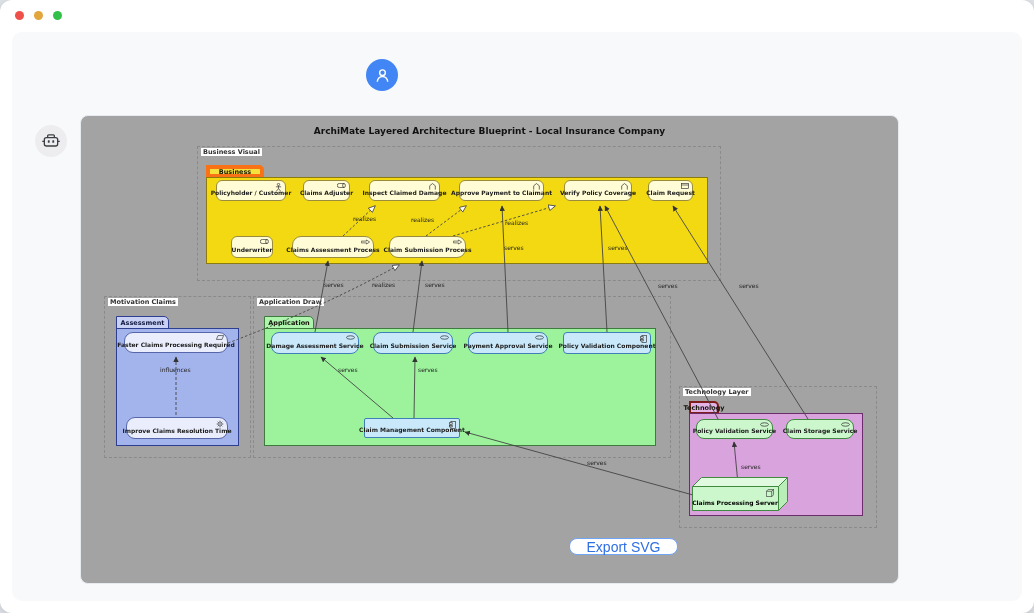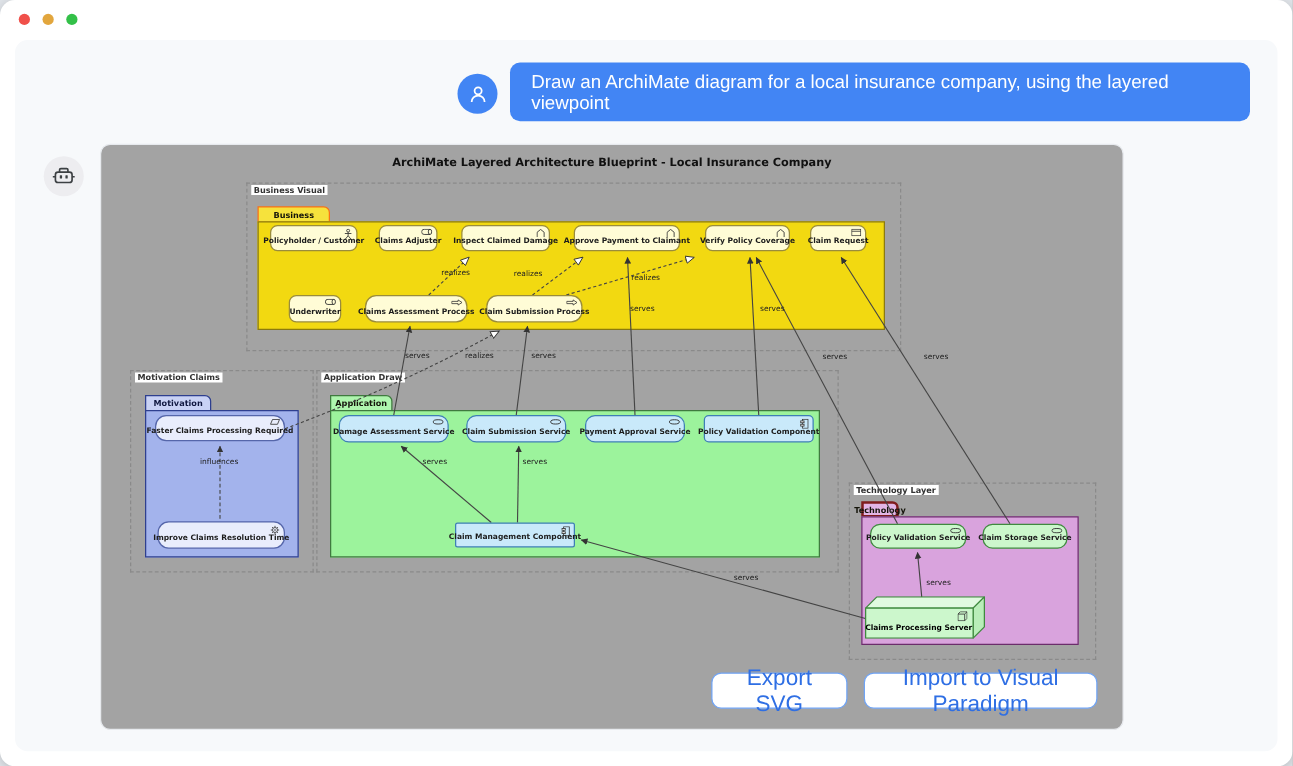--- a/index.html
+++ b/index.html
@@ -20,42 +20,39 @@
   .el{position:absolute;box-sizing:border-box;display:flex;align-items:flex-end;justify-content:center;padding:2px 2px 4px;font-size:6px;font-weight:700;color:#1c1c1c;text-align:center;line-height:1;z-index:3;}
   .nl{white-space:nowrap;}
   .icn{position:absolute;top:2px;right:3px;stroke:#333;fill:none;stroke-width:1;z-index:4;}
   .biz{background:#fffcd6;border:1px solid #9a8c3c;border-radius:6px;}
   .appsvc{background:#c9e9fa;border:1px solid #3e7fb5;border-radius:8px;}
   .appcomp{background:#c9e9fa;border:1px solid #3e7fb5;border-radius:2px;}
   .motel{background:#e9edfc;border:1px solid #5566aa;border-radius:9px;}
   .techsvc{background:#ccf7cc;border:1px solid #3f8a3f;border-radius:8px;}
   .conn{position:absolute;inset:0;z-index:2;pointer-events:none;}
   .elabel{position:absolute;font-size:6px;color:#222;z-index:4;white-space:nowrap;font-family:"DejaVu Sans",sans-serif;}
-  .btn{position:absolute;height:29px;background:#fff;border:1.5px solid #70a4f5;border-radius:8px;color:#2f6fe4;font-size:18px;font-family:"Liberation Sans",sans-serif;display:flex;align-items:center;justify-content:center;cursor:pointer;box-sizing:border-box;text-align:center;}
+  .btn{position:absolute;height:17px;background:#fff;border:1.5px solid #70a4f5;border-radius:8px;color:#2f6fe4;font-size:14px;font-family:"Liberation Sans",sans-serif;display:flex;align-items:center;justify-content:center;cursor:pointer;box-sizing:border-box;text-align:center;}
   .srv{position:absolute;z-index:3;}
   .srv .nl{position:absolute;left:0;top:9px;width:86px;height:25px;display:flex;align-items:flex-end;justify-content:center;padding-bottom:5px;box-sizing:border-box;font-size:6px;font-weight:700;}
 </style>
 </head>
 <body>
 
 <div class="window">
   <div class="dot" style="left:15px;background:#f0504a"></div>
   <div class="dot" style="left:34px;background:#e2a63d"></div>
   <div class="dot" style="left:53px;background:#33c048"></div>
 
   <div class="content">
 
     <div class="avatar" style="left:354px;top:27px;background:#4285f4">
       <svg width="17" height="17" viewBox="0 0 18 18" style="stroke:#fff;fill:none;stroke-width:1.5">
         <circle cx="9" cy="6" r="3"></circle>
           <path d="M3.5,15.5 a5.5,5.5 0 0 1 11,0"></path>
       </svg>
-    </div>
-    <div class="bubble">
-      <span>Draw an ArchiMate diagram for a local insurance company, using the layered viewpoint</span>
     </div>
 
     <div class="avatar" style="left:23px;top:93px;background:#ededf0">
       <svg width="20" height="20" viewBox="0 0 24 24" style="stroke:#3c4043;fill:none;stroke-width:1.6">
         <rect x="4" y="8" width="16" height="10" rx="2.5"></rect>
         <path d="M8,8 V5.8 a1.2,1.2 0 0 1 1.2,-1.2 h5.6 a1.2,1.2 0 0 1 1.2,1.2 V8"></path>
         <rect x="8.2" y="11" width="2.2" height="3.2" rx="0.5" fill="#3c4043" stroke="none"></rect>
         <rect x="13.6" y="11" width="2.2" height="3.2" rx="0.5" fill="#3c4043" stroke="none"></rect>
         <line x1="1.5" y1="12.5" x2="4" y2="12.5"></line>
           <line x1="20" y1="12.5" x2="22.5" y2="12.5"></line>
@@ -73,27 +70,27 @@
         <div class="layerbox" style="left:23px;top:180px;width:145px;height:160px">
           <span class="layerlabel">Motivation Claims</span>
         </div>
         <div class="layerbox" style="left:172px;top:180px;width:416px;height:160px">
           <span class="layerlabel">Application Draw</span>
         </div>
         <div class="layerbox" style="left:598px;top:270px;width:196px;height:140px">
           <span class="layerlabel">Technology Layer</span>
         </div>
 
-        <div class="tab" style="left:125px;top:49px;width:58px;height:13px;background:#f6e23c;border:1px solid #f97316">
+        <div class="tab" style="left:125px;top:49px;width:58px;height:13px;background:#f6e23c;border:4px solid #f97316">
           <span>Business</span>
         </div>
         <div class="grp" style="left:125px;top:61px;width:502px;height:87px;background:#f2d911;border:1px solid #8a7a10"></div>
 
         <div class="tab" style="left:35px;top:200px;width:53px;height:13px;background:#c9d2f5;border:1px solid #2e3f8f;color:#101840">
-          <span>Motivation</span>
+          <span>Assessment</span>
         </div>
         <div class="grp" style="left:35px;top:212px;width:123px;height:118px;background:#a3b3ec;border:1px solid #2e3f8f"></div>
 
         <div class="tab" style="left:183px;top:200px;width:50px;height:13px;background:#aef5ae;border:1px solid #3f7a3f">
           <span>Application</span>
         </div>
         <div class="grp" style="left:183px;top:212px;width:392px;height:118px;background:#9cf39c;border:1px solid #3f7a3f"></div>
 
         <div class="tab" style="left:608px;top:285px;width:30px;height:13px;background:#e2b5e6;border:2px solid #7f1d1d">
           <span>Technology</span>
@@ -276,18 +273,17 @@
               <rect x="0.5" y="9.5" width="86" height="24" fill="#ccf7cc"></rect>
             </g>
           </svg>
           <svg class="icn" style="width:8px;height:8px;top:12px;right:14px" viewBox="0 0 12 12">
               <path d="M0.6,3.4 L3.4,0.6 H11.4 V8.6 L8.6,11.4 H0.6 Z M0.6,3.4 H8.6 M8.6,3.4 V11.4 M8.6,3.4 L11.4,0.6"></path>
             </svg>
           <span class="nl">Claims Processing Server</span>
         </div>
 
         <button class="btn" style="left:488px;top:422px;width:109px">Export SVG</button>
-        <button class="btn" style="left:610px;top:422px;width:187px">Import to Visual Paradigm</button>
 
       </div>
     </div>
   </div>
 </div>
 
 </body></html>

